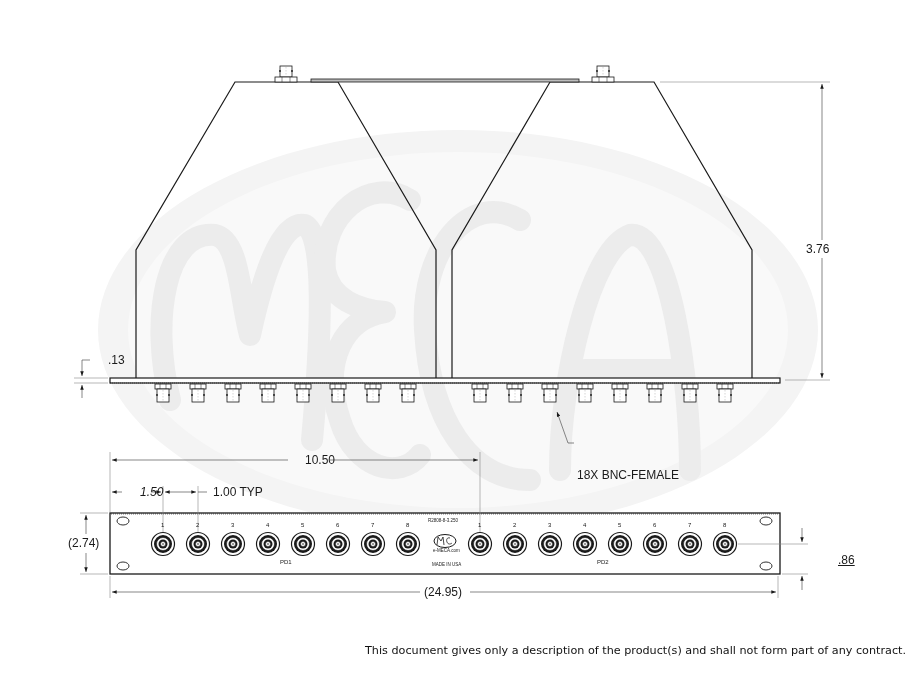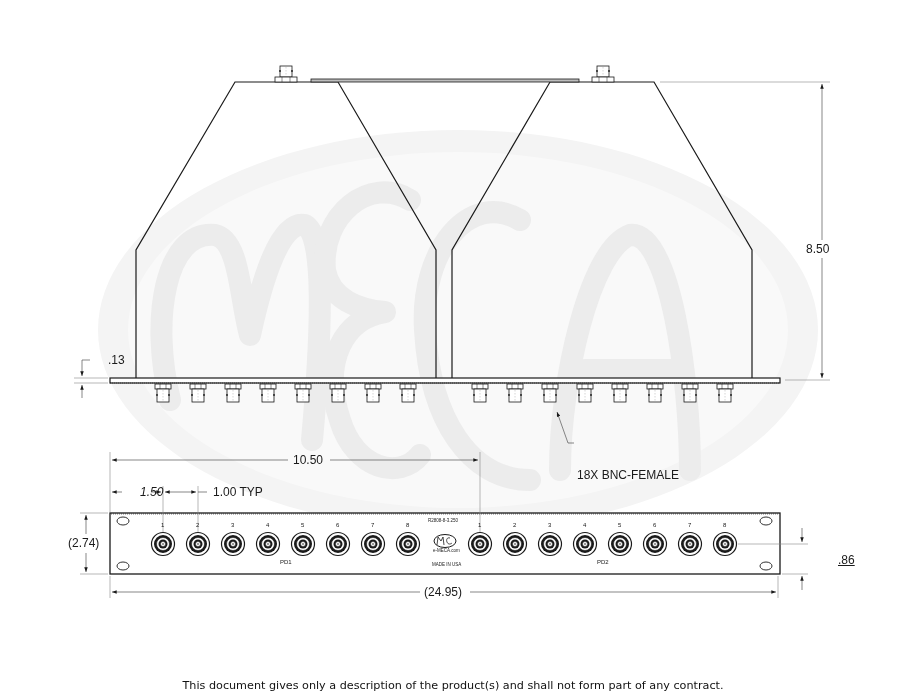--- a/index.html
+++ b/index.html
@@ -7,21 +7,21 @@
   #drawing { position: absolute; left: 0; top: 0; width: 906px; height: 700px; }
   .wm { fill: none; stroke: #ececec; stroke-width: 22; stroke-linecap: round; stroke-linejoin: round; }
   .wm-oval { fill: #f4f4f4; }
   .ln { fill: none; stroke: #1a1a1a; stroke-width: 1.2; }
   .dim { fill: none; stroke: #555; stroke-width: 0.7; }
   .ext { fill: none; stroke: #888; stroke-width: 0.6; }
   .arrow { fill: #1a1a1a; }
   .plate { fill: #ffffff; stroke: #1a1a1a; stroke-width: 1.2; }
   .panel { fill: #ffffff; stroke: #1a1a1a; stroke-width: 1.3; }
   .hatch { fill: #bdbdbd; stroke: #1a1a1a; stroke-width: 0.8; }
-  #footer { position: absolute; left: 0; top: 679px; width: 906px; text-align: center; font-family: "DejaVu Sans", sans-serif; font-size: 11.2px; line-height: 14px; color: #111; }
+  #footer { position: absolute; left: 0; top: 644px; width: 906px; text-align: right; font-family: "DejaVu Sans", sans-serif; font-size: 11.2px; line-height: 14px; color: #111; }
   #footer div { white-space: nowrap; }
   .dimlabel { position: absolute; font-family: "Liberation Sans", sans-serif; font-size: 12px; color: #1a1a1a; background: transparent; white-space: nowrap; }
 </style>
 </head>
 <body>
 
 <svg id="drawing" viewBox="0 0 906 700" xmlns="http://www.w3.org/2000/svg">
   <defs>
     <g id="bnc-side">
 
@@ -170,25 +170,25 @@
     <line class="dim" x1="112" y1="592" x2="420" y2="592" marker-start="url(#arr)"></line>
     <line class="dim" x1="470" y1="592" x2="776" y2="592" marker-end="url(#arr)"></line>
 
     <line class="ext" x1="738" y1="544" x2="808" y2="544"></line>
     <line class="ext" x1="782" y1="574" x2="808" y2="574"></line>
     <line class="dim" x1="802" y1="528" x2="802" y2="542" marker-end="url(#arr)"></line>
     <line class="dim" x1="802" y1="590" x2="802" y2="576" marker-end="url(#arr)"></line>
   </g>
 </svg>
 
-<span class="dimlabel" style="left:806px;top:242px;">8.50</span>
+<span class="dimlabel" style="left:806px;top:242px;">3.76</span>
 <span class="dimlabel" style="left:108px;top:353px;">.13</span>
 <span class="dimlabel" style="left:577px;top:436px;margin-top:32px;">18X BNC-FEMALE</span>
 
-<span class="dimlabel" style="left:293px;top:453px;">10.50</span>
+<span class="dimlabel" style="left:305px;top:453px;">10.50</span>
 <span class="dimlabel" style="left:140px;top:485px;font-style:italic;">1.50</span>
 <span class="dimlabel" style="left:213px;top:485px;text-align:right;">1.00 TYP</span>
 <span class="dimlabel" style="left:68px;top:536px;">(2.74)</span>
 <span class="dimlabel" style="left:424px;top:585px;">(24.95)</span>
 <span class="dimlabel" style="left:838px;top:553px;text-decoration:underline;">.86</span>
 
 <div>
   <span class="dimlabel" style="left:161px;top:522px;font-size:6px;">1</span>
   <span class="dimlabel" style="left:196px;top:522px;font-size:6px;">2</span>
   <span class="dimlabel" style="left:231px;top:522px;font-size:6px;">3</span>

